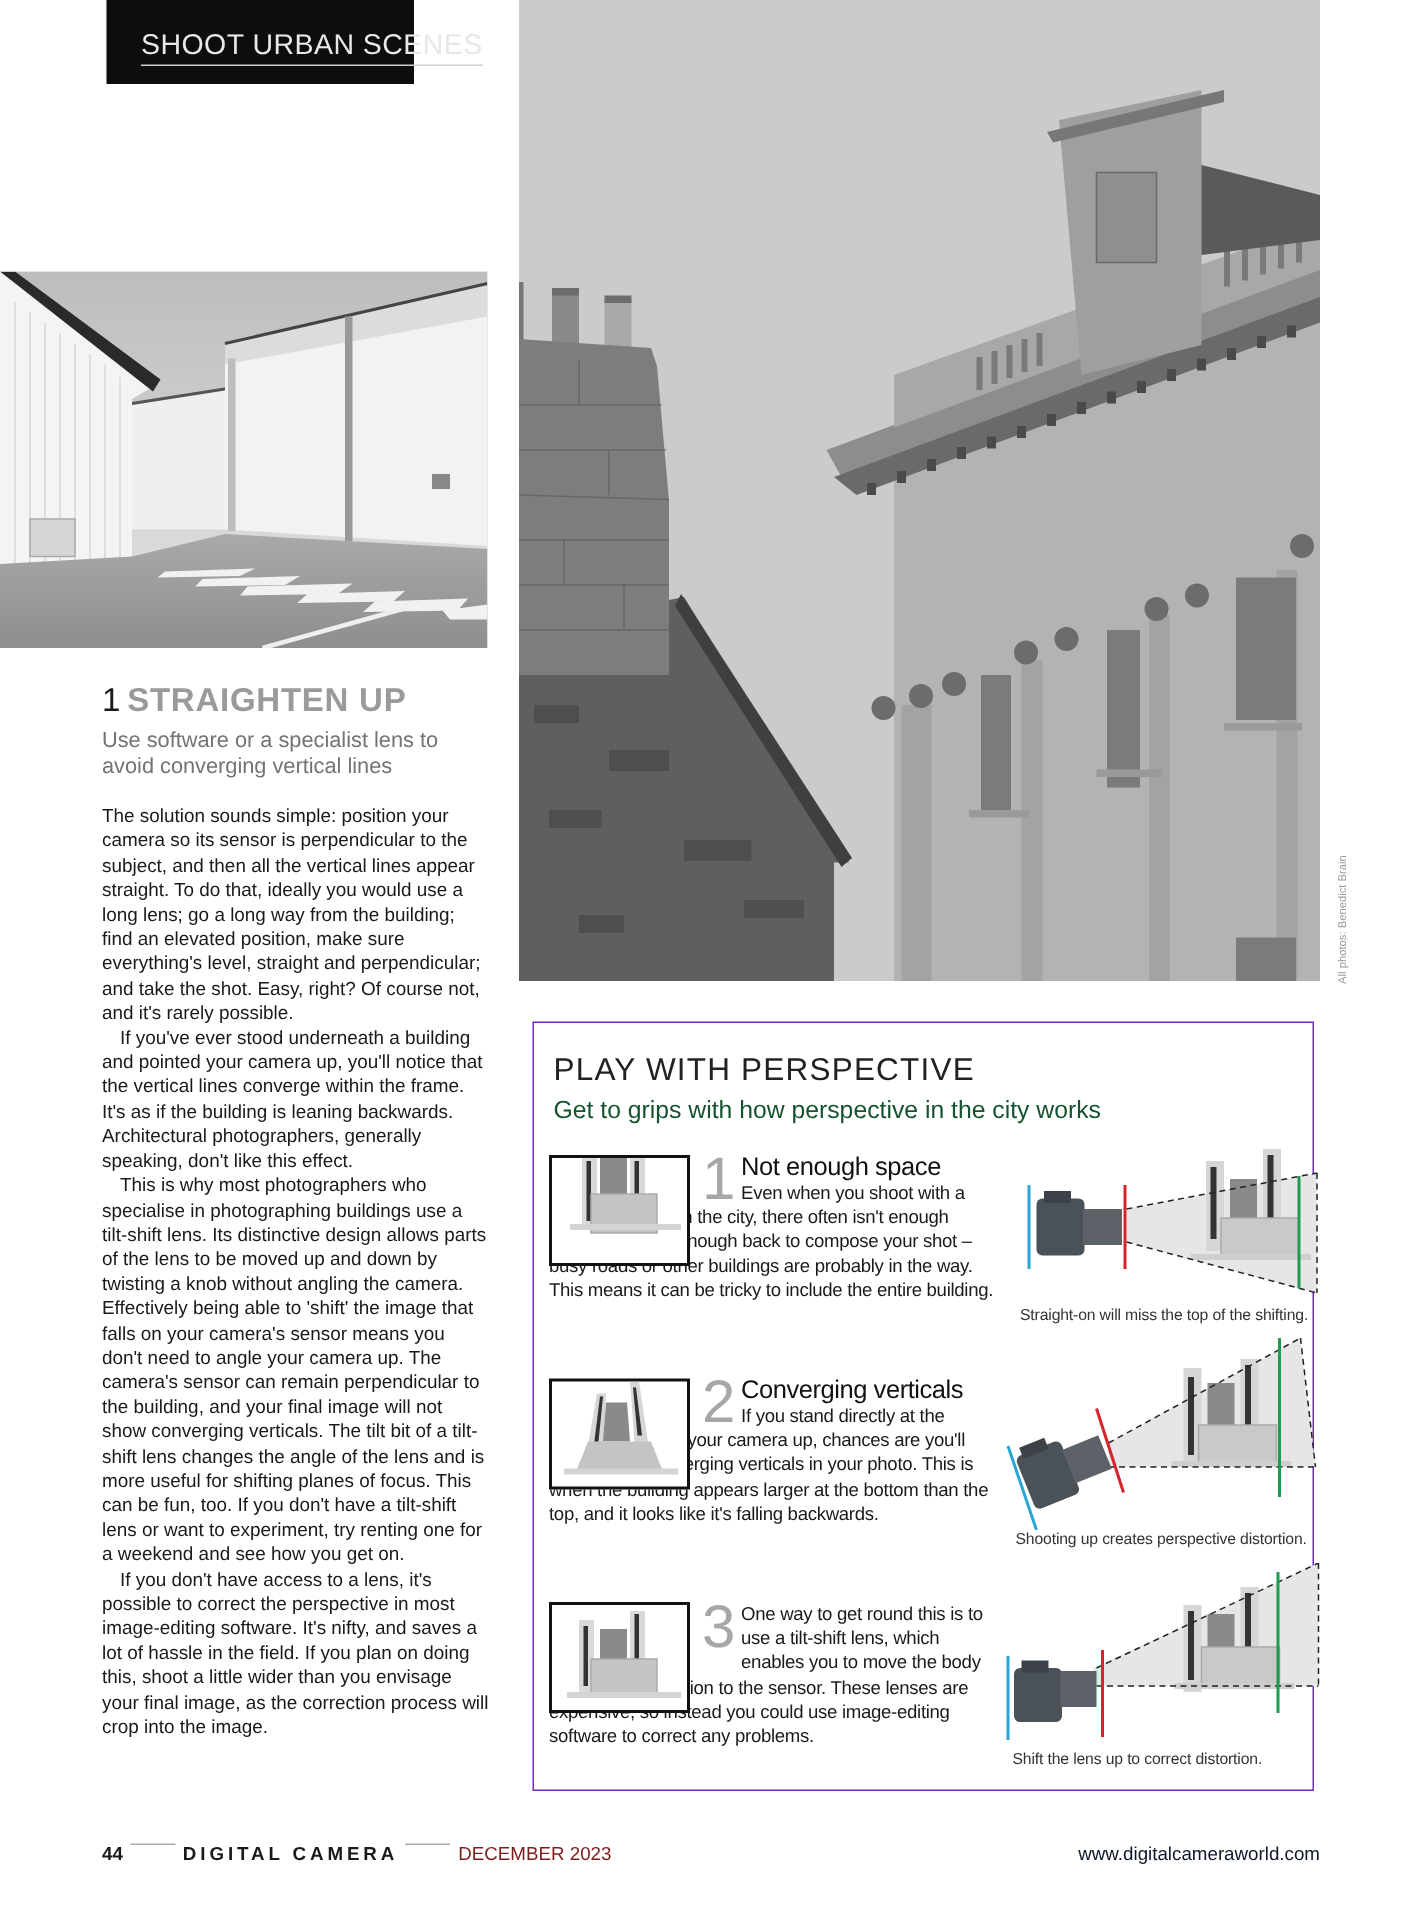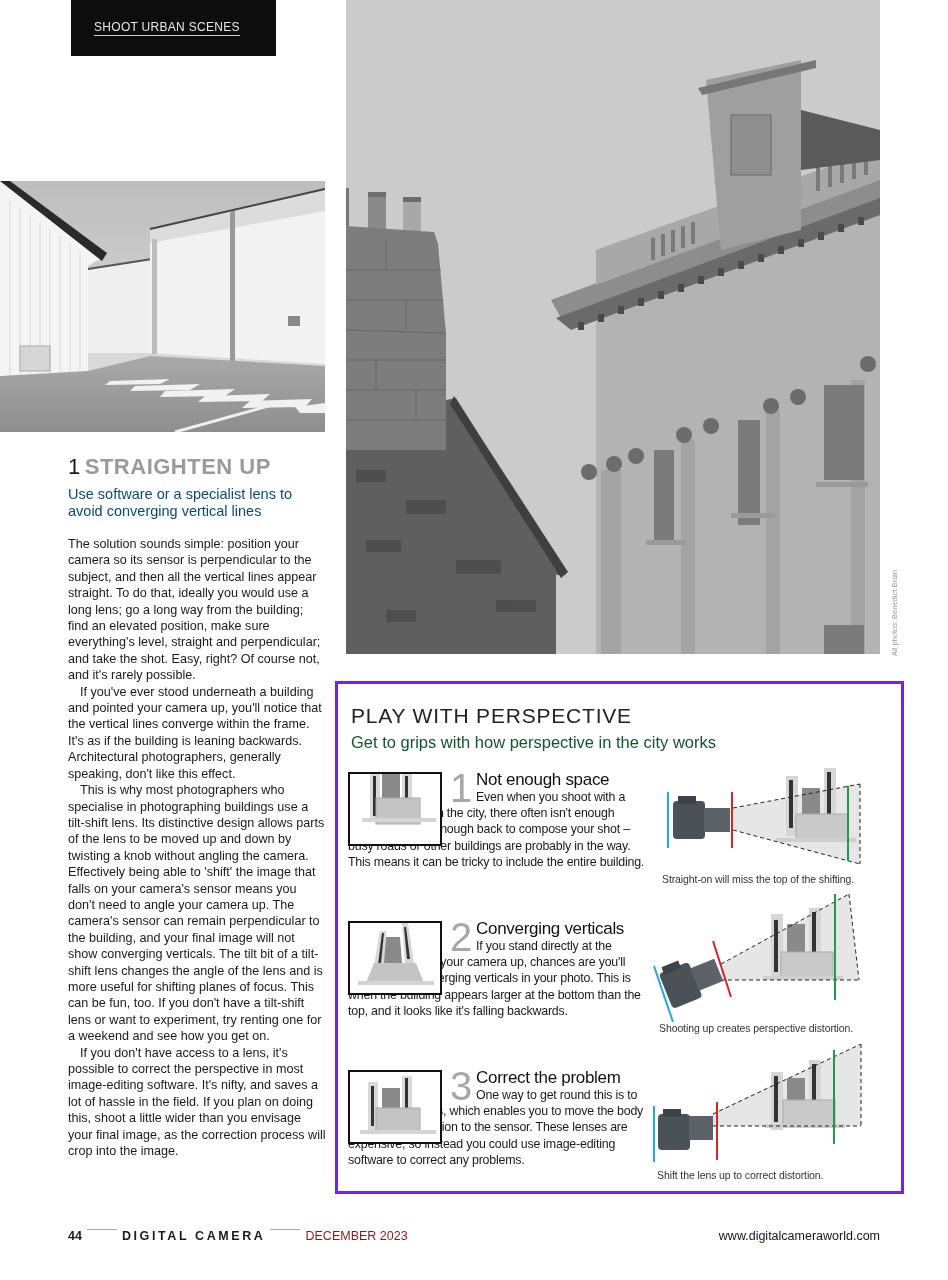--- a/index.html
+++ b/index.html
@@ -2,41 +2,41 @@
 <html><head>
 <meta charset="utf-8">
 <style>
   html, body { margin:0; padding:0; }
   body { width:948px; height:1280px; background:#ffffff; position:relative; overflow:hidden;
          font-family:"Liberation Sans", sans-serif; color:#1a1a1a; }
   .abs { position:absolute; }
 
   
   .section-tab { left:71px; top:0; width:205px; height:56px; background:#0d0d0d; }
-  .section-tab span { position:absolute; left:23px; top:20px; color:#e8e8e8; font-size:12px;
+  .section-tab span { position:absolute; left:23px; top:20px; color:#e8e8e8; font-size:19px;
         letter-spacing:0.3px; border-bottom:1px solid #cfcfcf; padding-bottom:1px; white-space:nowrap; }
 
   
   .photo-warehouse { left:0; top:181px; width:325px; height:251px; overflow:hidden; background:#d8d8d8; }
   .photo-building { left:346px; top:0; width:534px; height:654px; overflow:hidden; background:#c9c9c9; }
   .photo-credit { left:878px; top:560px; width:14px; height:100px; }
   .photo-credit span { position:absolute; left:0; top:0; transform-origin:0 0; transform:translate(12px,96px) rotate(-90deg);
         font-size:7.5px; color:#9a9a9a; white-space:nowrap; font-family:"Liberation Sans Narrow","Liberation Sans",sans-serif; }
 
   
   .headline { left:68px; top:454px; font-size:22px; font-weight:bold; color:#9a9a9a; letter-spacing:0.5px; white-space:nowrap; }
   .headline .num { color:#1a1a1a; font-weight:normal; margin-right:4px; }
-  .standfirst { left:68px; top:486px; width:260px; font-size:14.5px; line-height:17px; color:#0c4a6e; }
+  .standfirst { left:68px; top:486px; width:260px; font-size:14.5px; line-height:17px; color:#737373; }
 
   .body-text { left:68px; top:536px; width:258px; font-size:12.6px; line-height:16.4px; color:#1a1a1a; }
   .body-text p { margin:0; }
   .body-text p + p { text-indent:12px; }
 
   
-  .box { left:335px; top:681px; width:569px; height:513px; border:3px solid #6d28d9; box-sizing:border-box; }
+  .box { left:355px; top:681px; width:521px; height:513px; border:1px solid #6d28d9; box-sizing:border-box; }
   .box-title { left:13px; top:20px; font-size:21px; letter-spacing:0.8px; color:#222; white-space:nowrap; }
   .box-subtitle { left:13px; top:49px; font-size:16.5px; color:#14532d; white-space:nowrap; }
 
   .tip { position:absolute; left:10px; width:300px; }
   .tip .thumb { position:absolute; left:0; top:0; width:94px; height:74px; border:2px solid #111; box-sizing:border-box; background:#fff; overflow:hidden; }
   .tip .text { font-family:"Liberation Sans Narrow","Liberation Sans",sans-serif; font-size:12.4px; line-height:16.2px; color:#1a1a1a; letter-spacing:-0.2px; }
   .tip .num { float:left; font-size:40px; line-height:34px; color:#a7a7a7; margin:0 4px 0 102px; font-weight:300; }
   .tip .tip-title { display:block; font-size:17px; line-height:18px; color:#111; margin-top:-1px; letter-spacing:-0.3px;padding-left:10px; }
   .diagram { position:absolute; }
   .caption { position:absolute; font-size:10.5px; color:#333; white-space:nowrap; letter-spacing:-0.1px;
@@ -319,21 +319,20 @@
           <rect x="21" y="14" width="3" height="40" fill="#333"></rect>
         <rect x="32" y="16" width="18" height="26" fill="#8a8a8a"></rect>
         <rect x="52" y="4" width="10" height="40" fill="#d9d9d9"></rect>
           <rect x="55" y="6" width="3" height="30" fill="#333"></rect>
         <rect x="26" y="36" width="44" height="24" fill="#c4c4c4" stroke="#aaa"></rect>
         <rect x="10" y="58" width="76" height="4" fill="#d4d4d4"></rect>
       </svg>
     </div>
     <div class="text">
       <span class="num">3</span>
-      <span class="tip-title">Correct the problem</span>
       <span>One way to get round this is to use a tilt-shift lens, which enables you to move the body of the lens in relation to the sensor. These lenses are expensive, so instead you could use image-editing software to correct any problems.</span>
     </div>
   </div>
   <svg class="diagram" style="left:313px; top:360px;" width="212" height="122" viewBox="0 0 212 122">
     <polygon points="60,70 210,0 210,82 60,82" fill="#e6e6e6"></polygon>
     <rect x="120" y="28" width="12" height="58" fill="#d6d6d6"></rect>
       <rect x="123" y="32" width="4" height="46" fill="#333"></rect>
     <rect x="136" y="34" width="18" height="35" fill="#8a8a8a"></rect>
     <rect x="158" y="16" width="12" height="62" fill="#d6d6d6"></rect>
       <rect x="161" y="20" width="4" height="40" fill="#333"></rect>

